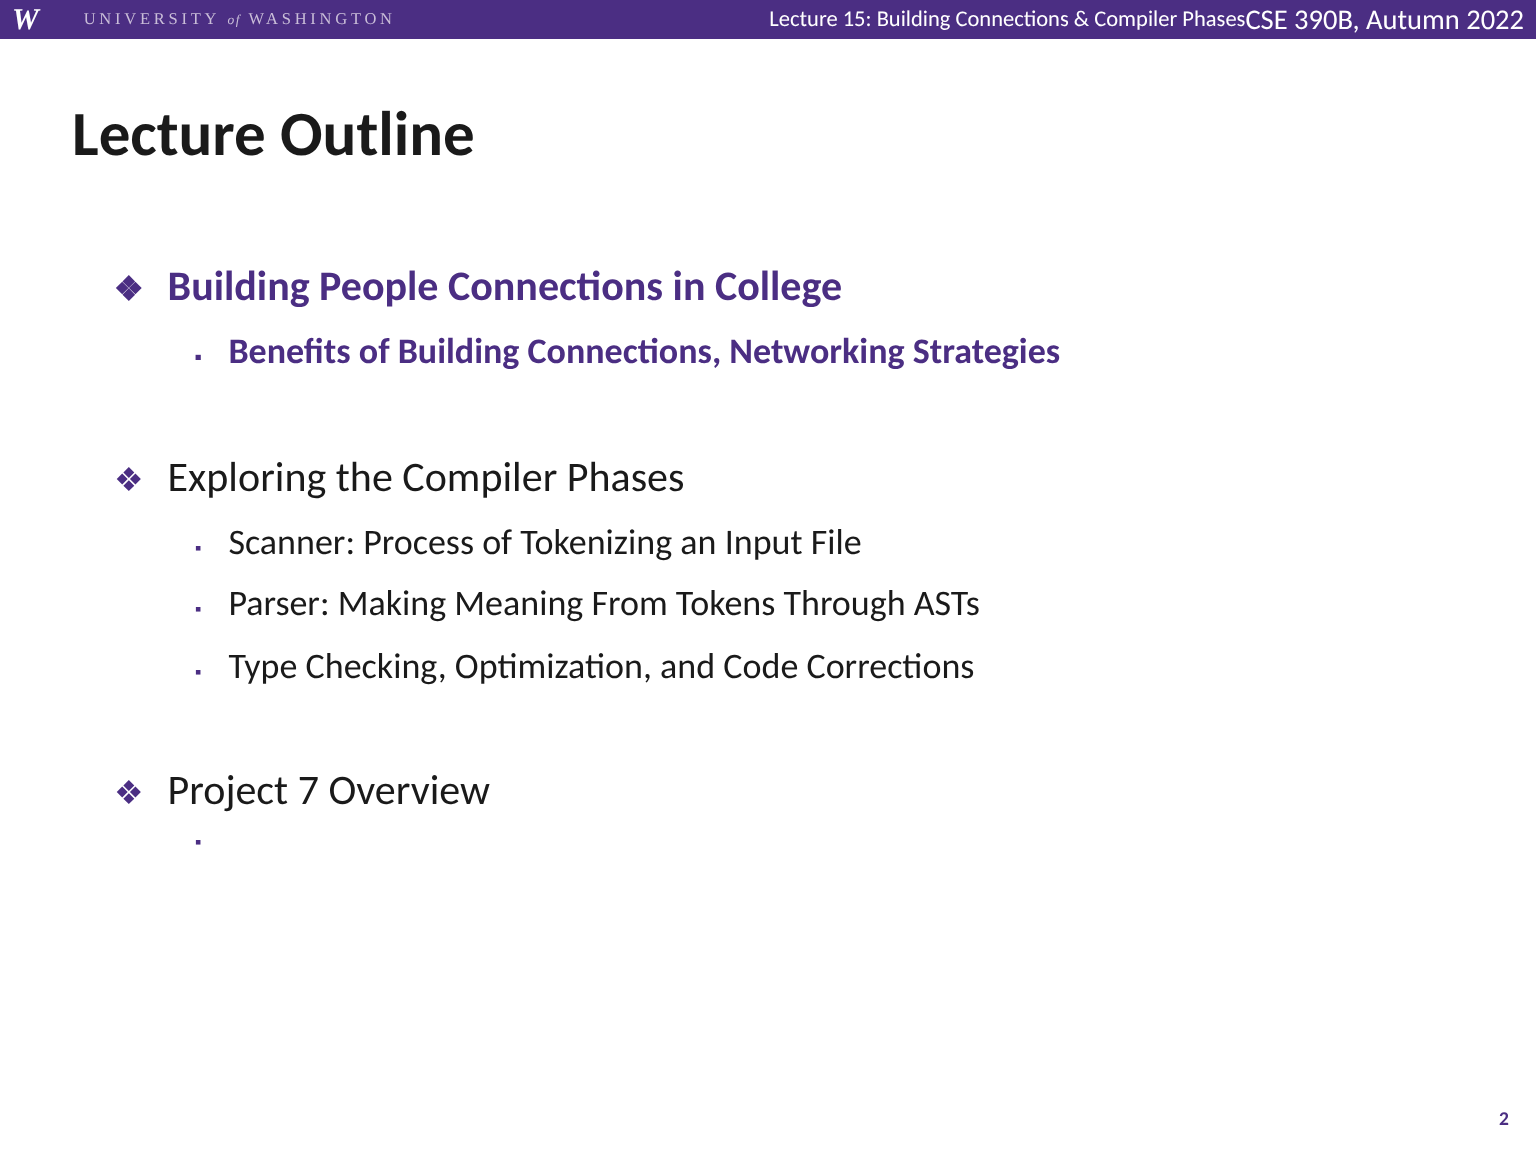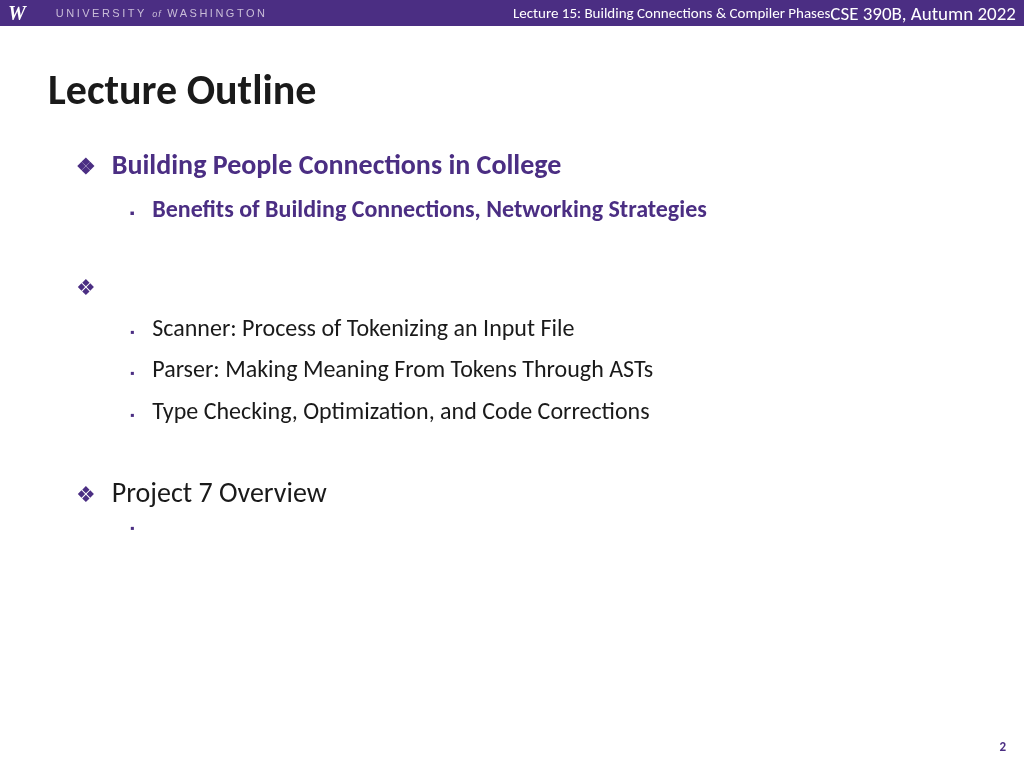--- a/index.html
+++ b/index.html
@@ -25,21 +25,21 @@
       align-items: center;
       gap: 6px;
     }
     .w-logo {
       font-family: Georgia, serif;
       font-weight: bold;
       font-size: 20px;
       font-style: italic;
     }
     .univ-text {
-      font-family: Liberation Sans, sans-serif;
+      font-family: Liberation Serif, serif;
       font-size: 11px;
       letter-spacing: 2.5px;
       color: #c9bdd8;
       padding-left: 24px;
     }
     .univ-text .small { font-size: 9px; font-style: italic; letter-spacing: 1px; }
     .header-center {
       flex: 1;
       text-align: right;
       font-size: 15px;
@@ -48,21 +48,21 @@
     .header-right {
       font-size: 19px;
     }
     .slide-content {
       padding: 38px 48px 0 48px;
     }
     .slide-title {
       font-size: 42px;
       font-weight: bold;
       color: #1a1a1a;
-      margin-bottom: 32px;
+      margin-bottom: 58px;
     }
     .outline-list {
       list-style: none;
       padding-left: 28px;
     }
     .outline-item {
       margin-bottom: 48px;
     }
     .top-level {
       font-size: 28px;
@@ -137,20 +137,21 @@
         <ul class="sub-list">
           <li class="sub-item highlighted">
             <span class="square-bullet">▪</span>
             <span>Benefits of Building Connections, Networking Strategies</span>
           </li>
         </ul>
       </li>
       <li class="outline-item">
         <div class="top-level">
           <span class="diamond-bullet">❖</span>
+          <span>Exploring the Compiler Phases</span>
         </div>
         <ul class="sub-list">
           <li class="sub-item">
             <span class="square-bullet">▪</span>
             <span>Scanner: Process of Tokenizing an Input File</span>
           </li>
           <li class="sub-item">
             <span class="square-bullet">▪</span>
             <span>Parser: Making Meaning From Tokens Through ASTs</span>
           </li>

